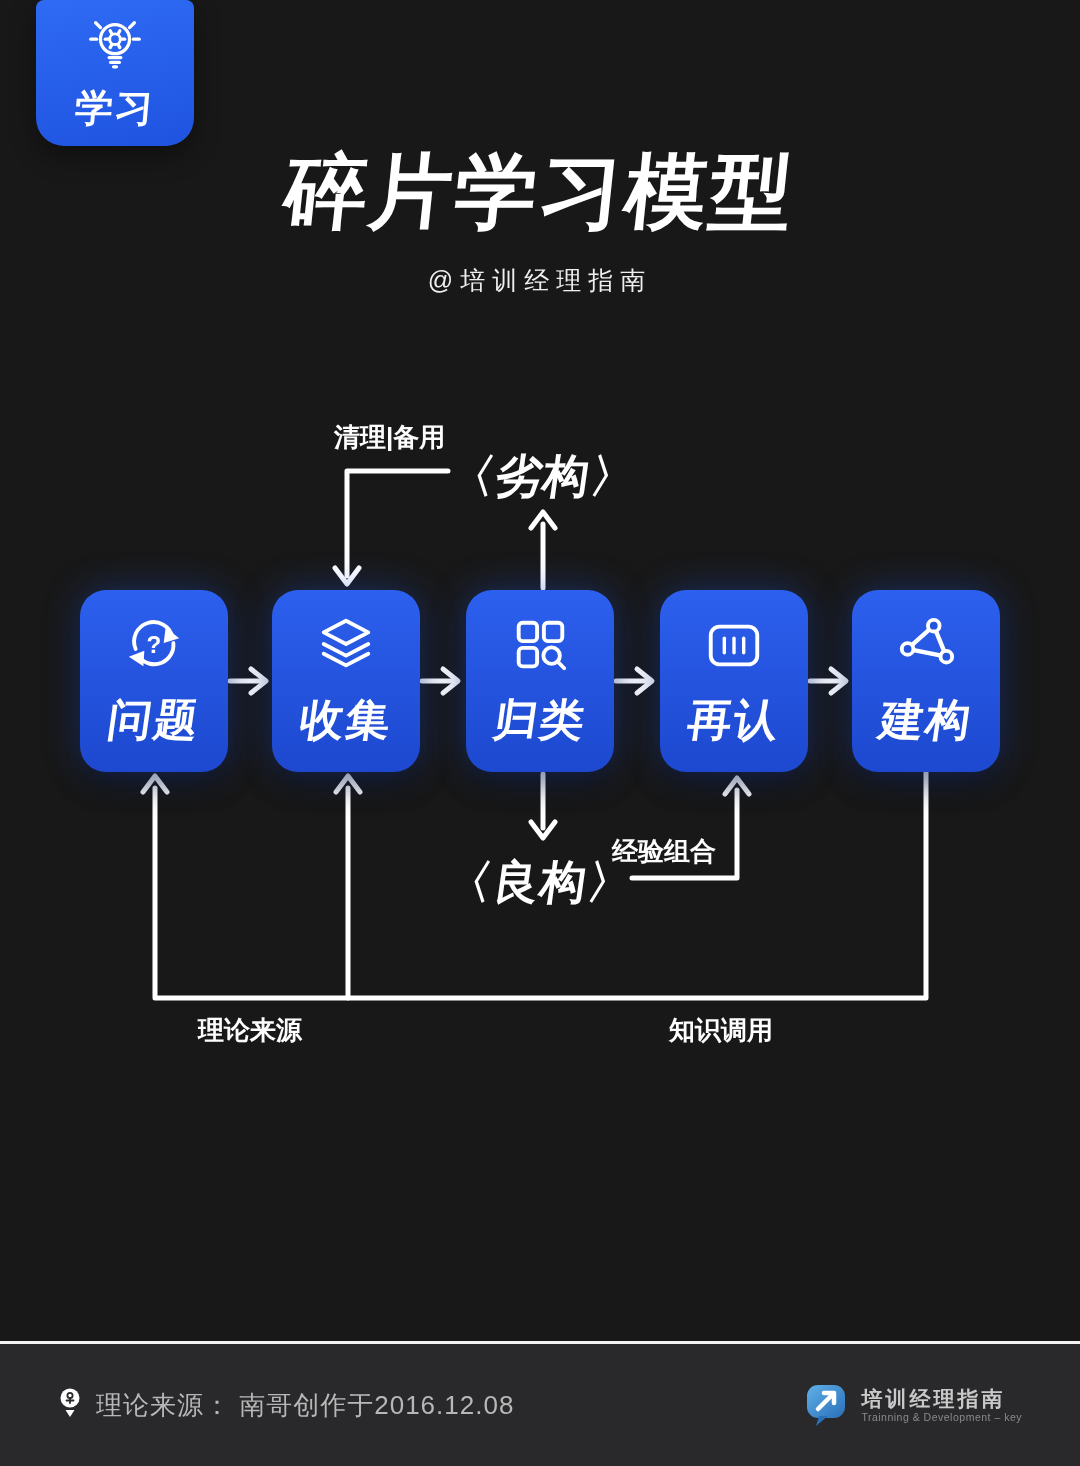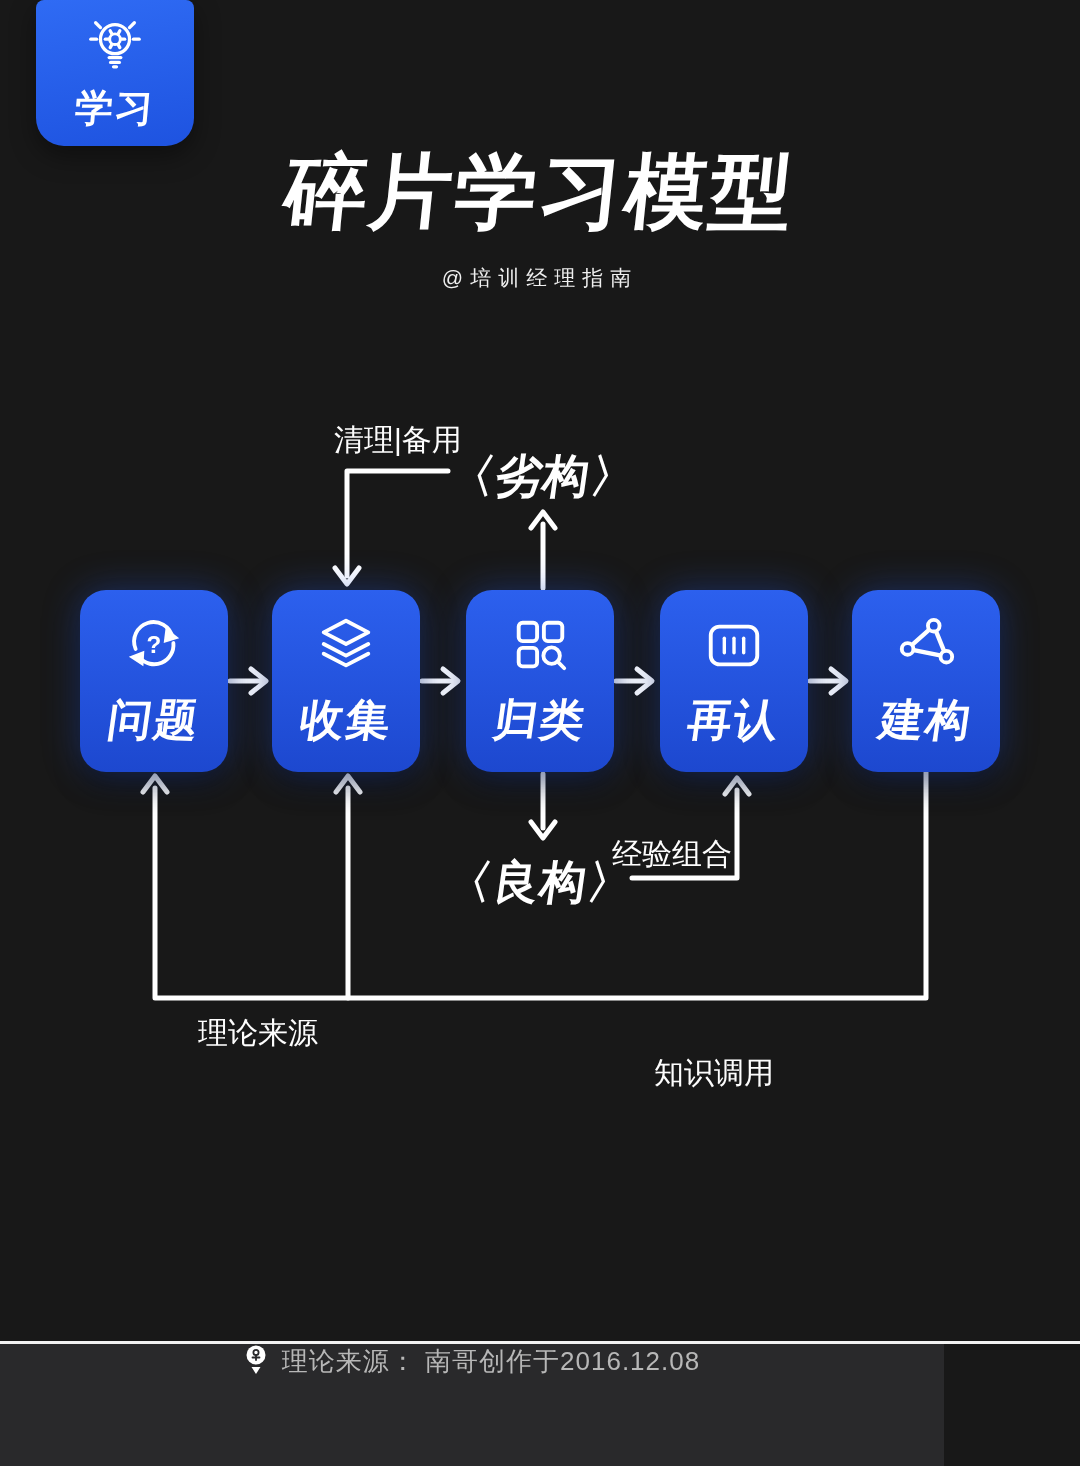--- a/index.html
+++ b/index.html
@@ -15,49 +15,49 @@
     background:linear-gradient(170deg,#2f6bf4,#1e53e0);
     border-radius:8px 8px 28px 28px;
     display:flex;flex-direction:column;align-items:center;justify-content:center;gap:6px;
     box-shadow:0 10px 26px rgba(0,0,0,.4);
   }
   .badge-label{font-size:38px;font-weight:800;letter-spacing:2px;display:inline-block;transform:skewX(-5deg);}
   
   .title{position:absolute;left:0;right:0;top:138px;text-align:center;}
   .title span{display:inline-block;font-size:82px;font-weight:800;letter-spacing:3px;transform:skewX(-6deg);}
   .subtitle{position:absolute;left:0;right:0;top:264px;text-align:center;
-    font-size:21px;font-weight:400;letter-spacing:7px;color:#efefef;}
+    font-size:25px;font-weight:400;letter-spacing:7px;color:#efefef;}
   
   .connectors{position:absolute;left:0;top:0;width:1080px;height:1466px;pointer-events:none;}
   
   .node{
     position:absolute;top:590px;width:148px;height:182px;border-radius:26px;
     background:linear-gradient(180deg,#2c60ee 0%,#1d48cf 100%);
     display:flex;flex-direction:column;align-items:center;justify-content:center;gap:14px;
     box-shadow:0 0 36px rgba(38,86,224,.38),0 16px 26px rgba(0,0,0,.35);
   }
   .n1{left:80px}.n2{left:272px}.n3{left:466px}.n4{left:660px}.n5{left:852px}
   .node-label{font-size:44px;font-weight:800;letter-spacing:2px;display:inline-block;transform:skewX(-8deg);}
   .node-icon{height:64px;display:flex;align-items:center;justify-content:center;}
   
-  .anno{position:absolute;font-size:30px;font-weight:400;color:#fdfdfd;white-space:nowrap;}
+  .anno{position:absolute;font-size:26px;font-weight:700;color:#fdfdfd;white-space:nowrap;}
   .anno-big{position:absolute;width:206px;text-align:center;white-space:nowrap;}
   .anno-big span{display:inline-block;font-size:46px;font-weight:800;letter-spacing:1px;transform:skewX(-8deg);}
   .a-clean{left:334px;top:420px;}
   .a-ill{left:440px;top:446px;}
   .a-well{left:437px;top:852px;}
   .a-combo{left:612px;top:834px;}
   .a-supp{left:198px;top:1013px;}
-  .a-recall{left:654px;top:1013px;margin-top:40px;}
+  .a-recall{left:669px;top:1013px;}
   
   .separator{position:absolute;left:0;top:1341px;width:1080px;height:3px;background:#f2f2f2;}
   .footer{
-    position:absolute;left:0;top:1344px;width:944px;height:122px;background:#29292b;
+    position:absolute;left:0;top:1344px;width:1080px;height:122px;background:#29292b;
     display:flex;align-items:center;justify-content:space-between;
-    padding:0 58px;box-sizing:border-box;flex-direction:column;
+    padding:0 58px;box-sizing:border-box;
   }
   .footer-left{display:flex;align-items:center;gap:14px;}
   .footer-source{font-size:26px;color:#b7b7b7;letter-spacing:1px;}
   .footer-right{display:flex;align-items:center;gap:10px;}
   .logo-text{display:flex;flex-direction:column;line-height:1.15;}
   .logo-name{font-size:21px;font-weight:600;color:#c9c9c9;letter-spacing:3px;}
   .logo-tagline{font-size:10.5px;color:#8a8a8a;letter-spacing:.5px;}
 </style>
 </head>
 <body>
@@ -208,15 +208,33 @@
     <div class="footer-left">
       <svg width="24" height="34" viewBox="0 0 24 34">
         <circle cx="12" cy="10" r="9.5" fill="#fff"></circle>
         <circle cx="12" cy="7.5" r="2.6" fill="none" stroke="#29292b" stroke-width="1.8"></circle>
         <path d="M12,10 V15" stroke="#29292b" stroke-width="1.8" stroke-linecap="round"></path>
         <path d="M8.5,12.5 H15.5" stroke="#29292b" stroke-width="1.8" stroke-linecap="round"></path>
         <path d="M7.5,22 H16.5 L12,29 Z" fill="#fff"></path>
       </svg>
       <span class="footer-source">理论来源： 南哥创作于2016.12.08</span>
     </div>
+    <div class="footer-right">
+      <svg width="46" height="44" viewBox="0 0 46 44">
+        <defs>
+          <linearGradient id="lg" x1="0" y1="0" x2="1" y2="1">
+            <stop offset="0" stop-color="#5fb0e8"></stop>
+              <stop offset="1" stop-color="#2a6fb8"></stop>
+          </linearGradient>
+        </defs>
+        <rect x="2" y="2" width="38" height="33" rx="11" fill="url(#lg)"></rect>
+        <path d="M14,33 L23,33 L11,43 Z" fill="#2a6fb8"></path>
+        <path d="M13,26 L28,11" stroke="#fff" stroke-width="4.5" stroke-linecap="round"></path>
+        <path d="M19,10 H29 V20" stroke="#fff" stroke-width="4.5" fill="none" stroke-linecap="round" stroke-linejoin="round"></path>
+      </svg>
+      <div class="logo-text">
+        <span class="logo-name">培训经理指南</span>
+        <span class="logo-tagline">Trainning &amp; Development – key</span>
+      </div>
+    </div>
   </div>
 
 </div>
 
 </body></html>

